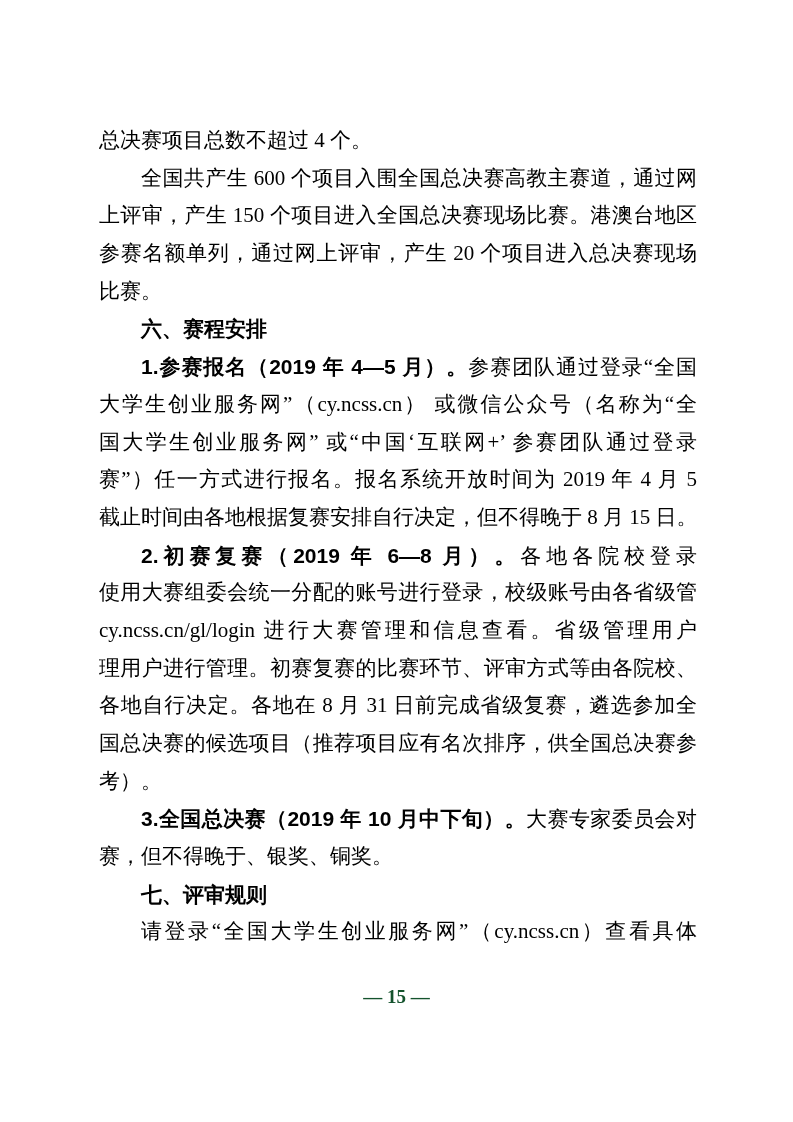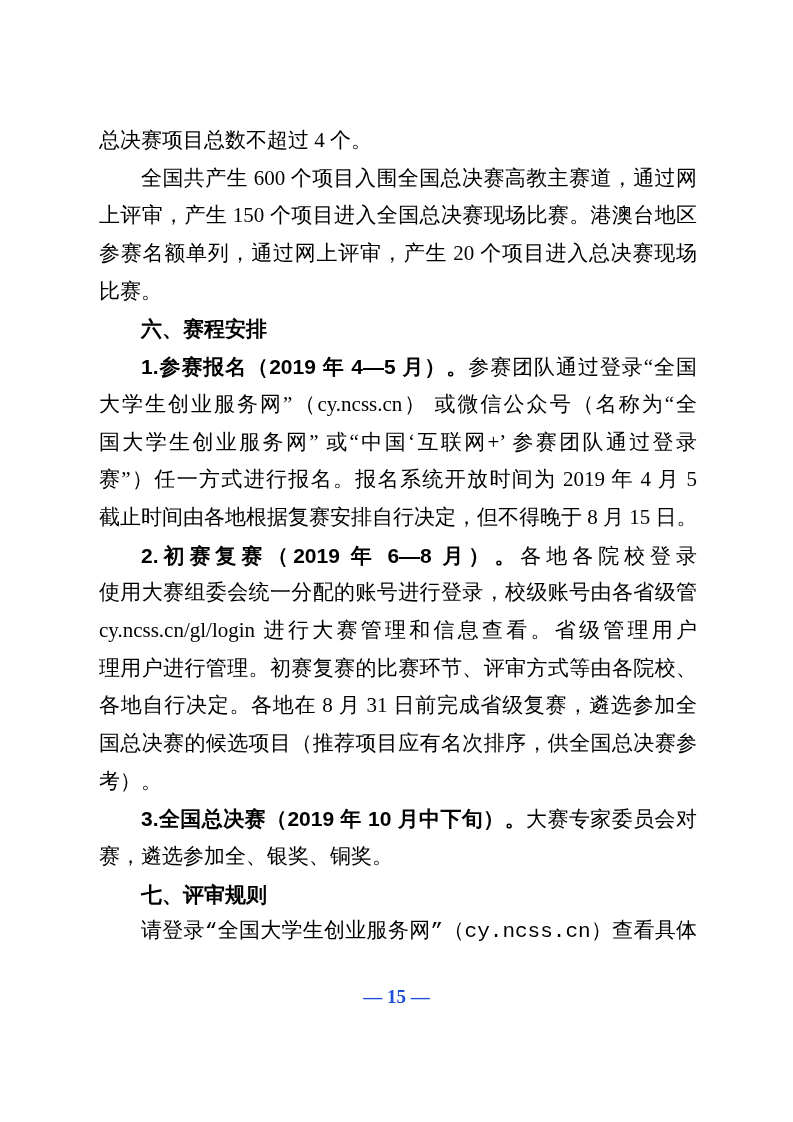--- a/index.html
+++ b/index.html
@@ -48,21 +48,21 @@
     position: absolute;
     left: 0;
     right: 0;
     top: 982px;
     height: 30px;
     line-height: 30px;
     text-align: center;
     font-size: 19px;
     font-weight: 700;
     font-family: "Liberation Serif", "DejaVu Serif", serif;
-    color: #1d4ed8;
+    color: #14532d;
   }
 </style>
 </head>
 <body>
 
 <div class="page">
   <div class="content" id="content">
       <div class="line"><span class="r">总决赛项目总数不超过 4 个。</span></div>
       <div class="line j" style="padding-left: 2em;"><span class="r">全国共产生 600 个项目入围全国总决赛高教主赛道，通过网</span></div>
       <div class="line j"><span class="r">上评审，产生 150 个项目进入全国总决赛现场比赛。港澳台地区</span></div>
@@ -75,20 +75,20 @@
       <div class="line j"><span class="r">赛”）任一方式进行报名。报名系统开放时间为 2019 年 4 月 5 日，</span></div>
       <div class="line"><span class="r">截止时间由各地根据复赛安排自行决定，但不得晚于 8 月 15 日。</span></div>
       <div class="line j" style="padding-left: 2em;"><span class="b">2.初赛复赛（2019 年 6—8 月）。</span><span class="r">各地各院校登录</span></div>
       <div class="line j"><span class="r">使用大赛组委会统一分配的账号进行登录，校级账号由各省级管</span></div>
       <div class="line j"><span class="r">cy.ncss.cn/gl/login 进行大赛管理和信息查看。省级管理用户</span></div>
       <div class="line j"><span class="r">理用户进行管理。初赛复赛的比赛环节、评审方式等由各院校、</span></div>
       <div class="line j"><span class="r">各地自行决定。各地在 8 月 31 日前完成省级复赛，遴选参加全</span></div>
       <div class="line j"><span class="r">国总决赛的候选项目（推荐项目应有名次排序，供全国总决赛参</span></div>
       <div class="line"><span class="r">考）。</span></div>
       <div class="line j" style="padding-left: 2em;"><span class="b">3.全国总决赛（2019 年 10 月中下旬）。</span><span class="r">大赛专家委员会对</span></div>
-      <div class="line"><span class="r">赛，遴选参加全、银奖、铜奖。</span></div>
+      <div class="line"><span class="r">赛，但不得晚于、银奖、铜奖。</span></div>
       <div class="line" style="padding-left: 2em;"><span class="b">七、评审规则</span></div>
-      <div class="line j" style="padding-left: 2em; font-family: Liberation Mono, monospace;"><span class="r">请登录“全国大学生创业服务网”（cy.ncss.cn）查看具体</span></div>
+      <div class="line j" style="padding-left: 2em;"><span class="r">请登录“全国大学生创业服务网”（cy.ncss.cn）查看具体</span></div>
     </div>
   <div class="footer">
     <span>— 15 —</span>
   </div>
 </div>
 
 </body></html>

